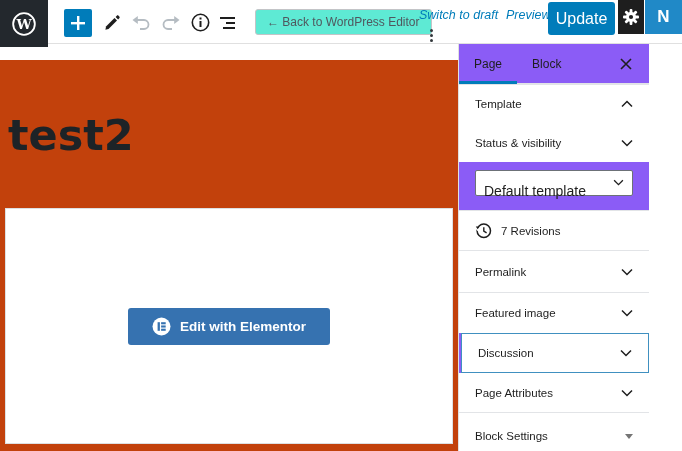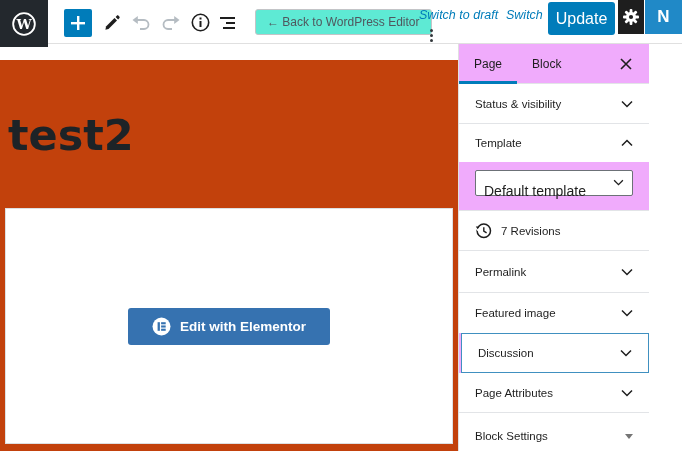--- a/index.html
+++ b/index.html
@@ -46,21 +46,21 @@
     color:#1d2327; letter-spacing:0px; font-family:"DejaVu Sans", sans-serif; }
   .content-box { position:absolute; left:5px; top:124px; width:448px; height:236px;
     border:1px solid #dde0e3; background:#fff; display:flex; align-items:center;
     justify-content:center;margin-top:24px; }
   .elementor-btn { display:flex; align-items:center; gap:9px; background:#3672b0;
     color:#fff; border:none; border-radius:3px; padding:0 24px; height:37px;
     font-size:13.5px; font-weight:bold; cursor:pointer; }
 
   
   .sidebar { position:absolute; left:458px; top:44px; width:191px; height:407px;
-    background:#f0abfc; border-left:1px solid #e0e0e0; }
+    background:#8b5cf6; border-left:1px solid #e0e0e0; }
   .tabs { position:relative; height:40px; border-bottom:1px solid #e2e4e7;
     display:flex; align-items:stretch; }
   .tab { position:relative; padding:0 15px; background:none; border:none;
     font-size:12px; color:#1e1e1e; cursor:pointer; display:flex; align-items:center; }
   .tab.active::after { content:""; position:absolute; left:0; right:0; bottom:-1px;
     height:3px; background:#007cba; }
   .close-btn { position:absolute; right:8px; top:0; height:40px; width:30px;
     background:none; border:none; cursor:pointer; display:flex; align-items:center;
     justify-content:center; }
   .panel-row { position:relative; height:39px; display:flex; align-items:center;
@@ -148,21 +148,21 @@
 
     <button class="back-btn">← Back to WordPress Editor</button>
 
     <button class="kebab">
       <i></i>
         <i></i>
         <i></i>
     </button>
 
     <a class="hlink link-draft">Switch to draft</a>
-    <a class="hlink link-preview">Switch</a>
+    <a class="hlink link-preview">Preview</a>
 
     <button class="update-btn">Update</button>
 
     <button class="gear-btn">
       <svg width="18" height="18" viewBox="0 0 18 18">
         <g fill="#ffffff">
           <rect x="7.6" y="1" width="2.8" height="16" rx="1"></rect>
           <rect x="1" y="7.6" width="16" height="2.8" rx="1"></rect>
           <rect x="7.6" y="1" width="2.8" height="16" rx="1" transform="rotate(45 9 9)"></rect>
           <rect x="7.6" y="1" width="2.8" height="16" rx="1" transform="rotate(-45 9 9)"></rect>
@@ -199,31 +199,31 @@
     <div class="tabs">
       <button class="tab active">Page</button>
       <button class="tab">Block</button>
       <button class="close-btn">
         <svg width="12" height="12" viewBox="0 0 12 12">
           <path d="M1 1 L11 11 M11 1 L1 11" stroke="#1e1e1e" stroke-width="1.6"></path>
         </svg>
       </button>
     </div>
 
+    <button class="panel-row sep">
+      <span class="panel-label">Template</span>
+      <svg class="chev" width="12" height="8" viewBox="0 0 12 8">
+        <path d="M1 6.5 L6 1.5 L11 6.5" fill="none" stroke="#1e1e1e" stroke-width="1.5"></path>
+      </svg>
+    </button>
+
     <button class="panel-row">
       <span class="panel-label">Status &amp; visibility</span>
       <svg class="chev" width="12" height="8" viewBox="0 0 12 8">
         <path d="M1 1.5 L6 6.5 L11 1.5" fill="none" stroke="#1e1e1e" stroke-width="1.5"></path>
-      </svg>
-    </button>
-
-    <button class="panel-row sep">
-      <span class="panel-label">Template</span>
-      <svg class="chev" width="12" height="8" viewBox="0 0 12 8">
-        <path d="M1 6.5 L6 1.5 L11 6.5" fill="none" stroke="#1e1e1e" stroke-width="1.5"></path>
       </svg>
     </button>
 
     <div class="template-body">
       <div class="select-box">
         <span>Default template</span>
         <svg class="chev" width="11" height="7" viewBox="0 0 12 8">
           <path d="M1 1.5 L6 6.5 L11 1.5" fill="none" stroke="#1e1e1e" stroke-width="1.5"></path>
         </svg>
       </div>

